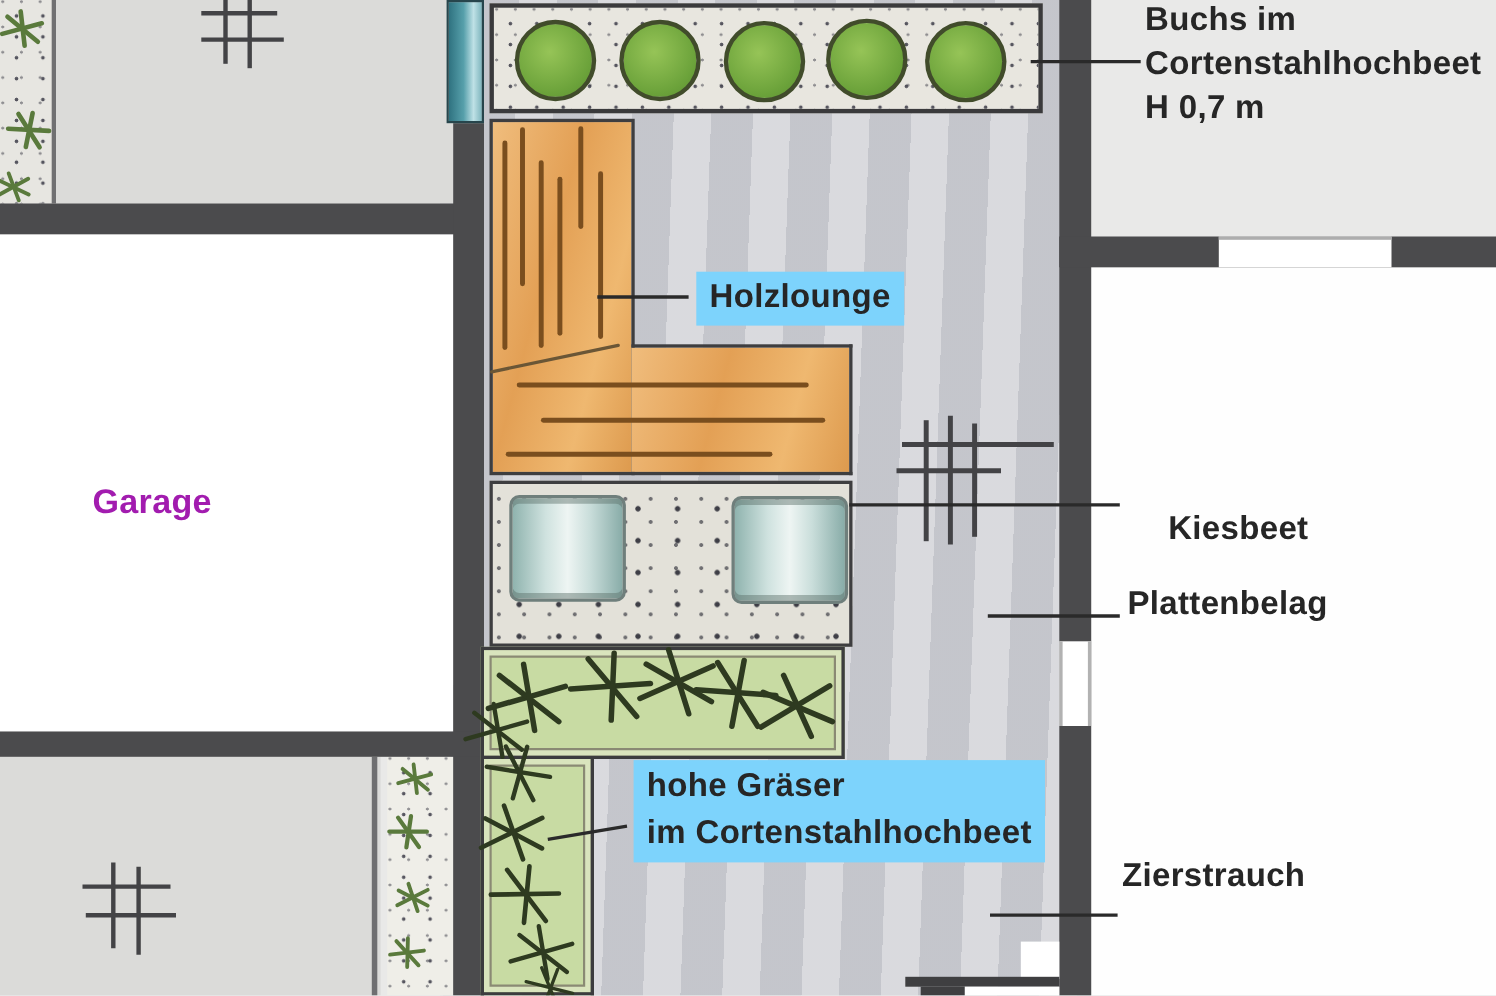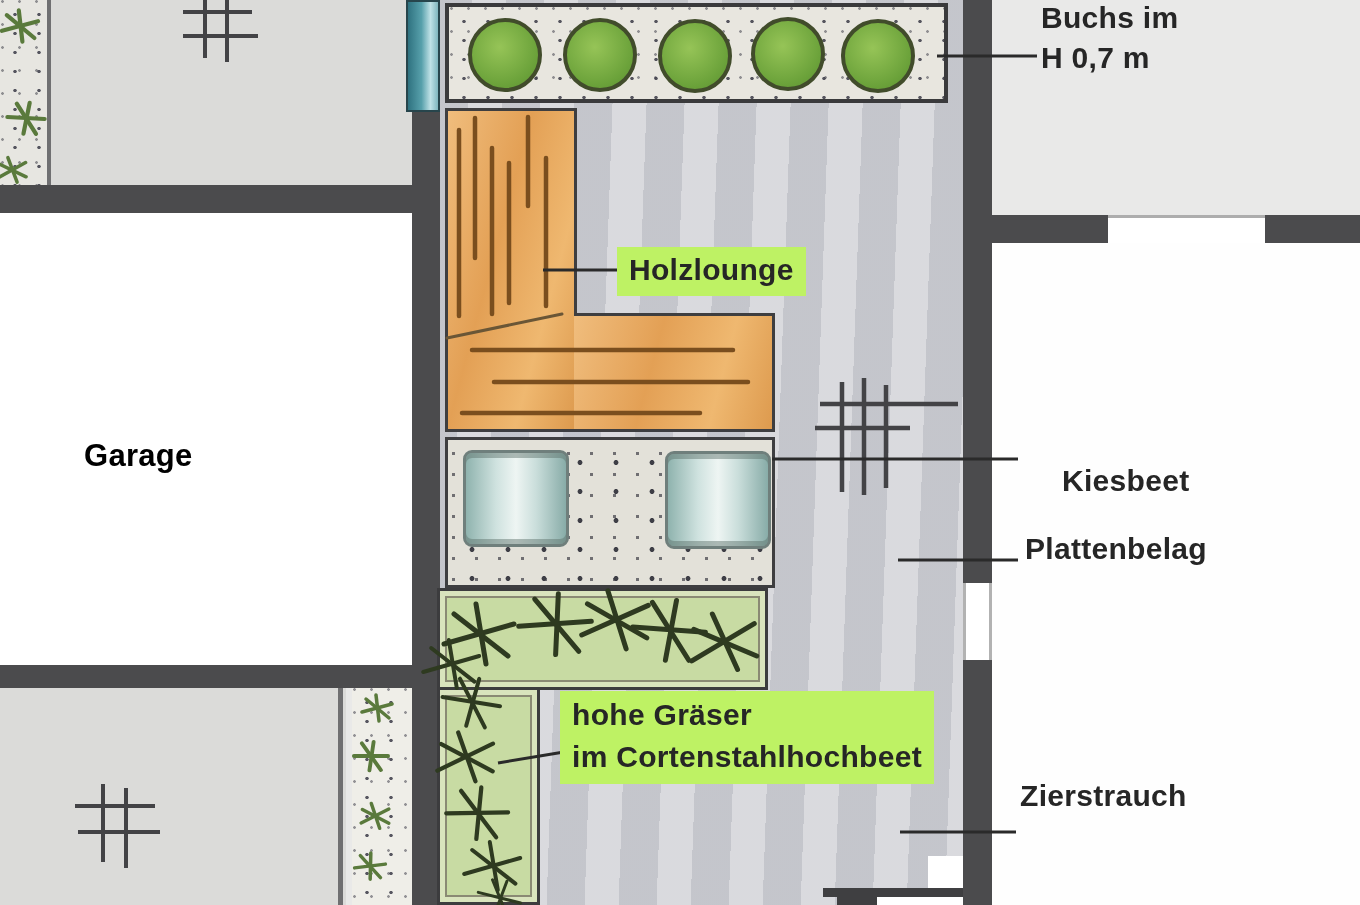--- a/index.html
+++ b/index.html
@@ -62,28 +62,28 @@
   .stair-white{left:877px;top:897px;width:86px;height:8px;background:#ffffff;}
   .stair-block{left:837px;top:897px;width:40px;height:8px;background:#3f3f41;}
   .stair-notch{left:928px;top:856px;width:35px;height:34px;background:#ffffff;}
 
   
   .linework{left:0;top:0;width:1360px;height:905px;pointer-events:none;}
 
   
   .lbl{position:absolute;font:700 30px/40px "Liberation Sans",sans-serif;color:#262626;
        letter-spacing:.3px;white-space:nowrap;}
-  .lbl-box{background:#bef264;padding:3px 12px 6px;}
+  .lbl-box{background:#7dd3fc;padding:3px 12px 6px;margin-left:16px;}
   .lbl-buchs{left:1041px;top:-2px;}
   .lbl-holz{left:617px;top:247px;}
   .lbl-kies{left:1062px;top:420px;line-height:47px;margin-top:37px;}
   .lbl-platten{left:1025px;top:529px;}
   .lbl-zier{left:1020px;top:776px;}
   .lbl-graeser{left:560px;top:691px;line-height:42px;}
-  .lbl-garage{left:84px;top:436px;font-size:31px;color:#000000;}
+  .lbl-garage{left:84px;top:436px;font-size:31px;color:#a21caf;}
 </style>
 </head>
 <body>
 
 <div class="plan">
 
   <div class="abs base-central"></div>
   <div class="abs area-topright"></div>
   <div class="abs room-right"></div>
   <div class="abs strip-topleft speck1"></div>
@@ -202,20 +202,21 @@
       <line x1="543" y1="270" x2="626" y2="270"></line>
       <line x1="772" y1="459" x2="1018" y2="459"></line>
       <line x1="898" y1="560" x2="1018" y2="560"></line>
       <line x1="900" y1="832" x2="1016" y2="832"></line>
       <line x1="498" y1="763" x2="570" y2="751"></line>
     </g>
   </svg>
 
   <div class="lbl lbl-buchs">
     <div>Buchs im</div>
+    <div>Cortenstahlhochbeet</div>
     <div>H 0,7 m</div>
   </div>
 
   <div class="lbl lbl-box lbl-holz">Holzlounge</div>
 
   <div class="lbl lbl-kies">
     <div>Kiesbeet</div>
   </div>
 
   <div class="lbl lbl-platten">Plattenbelag</div>

